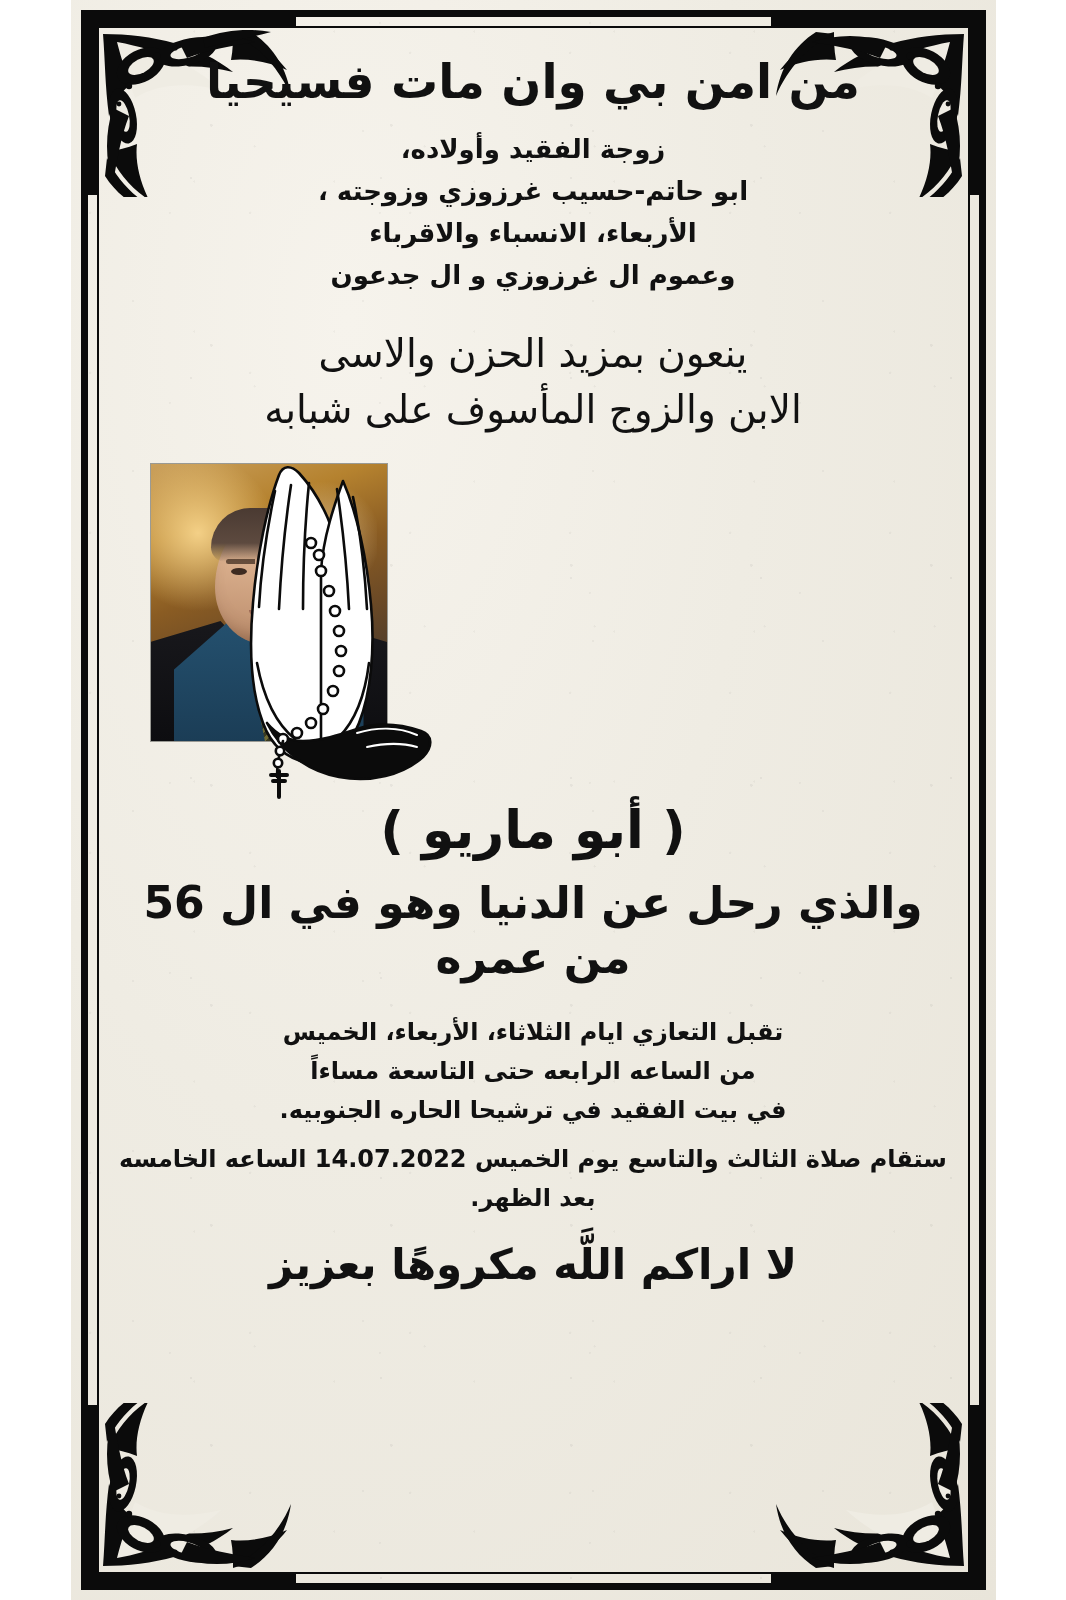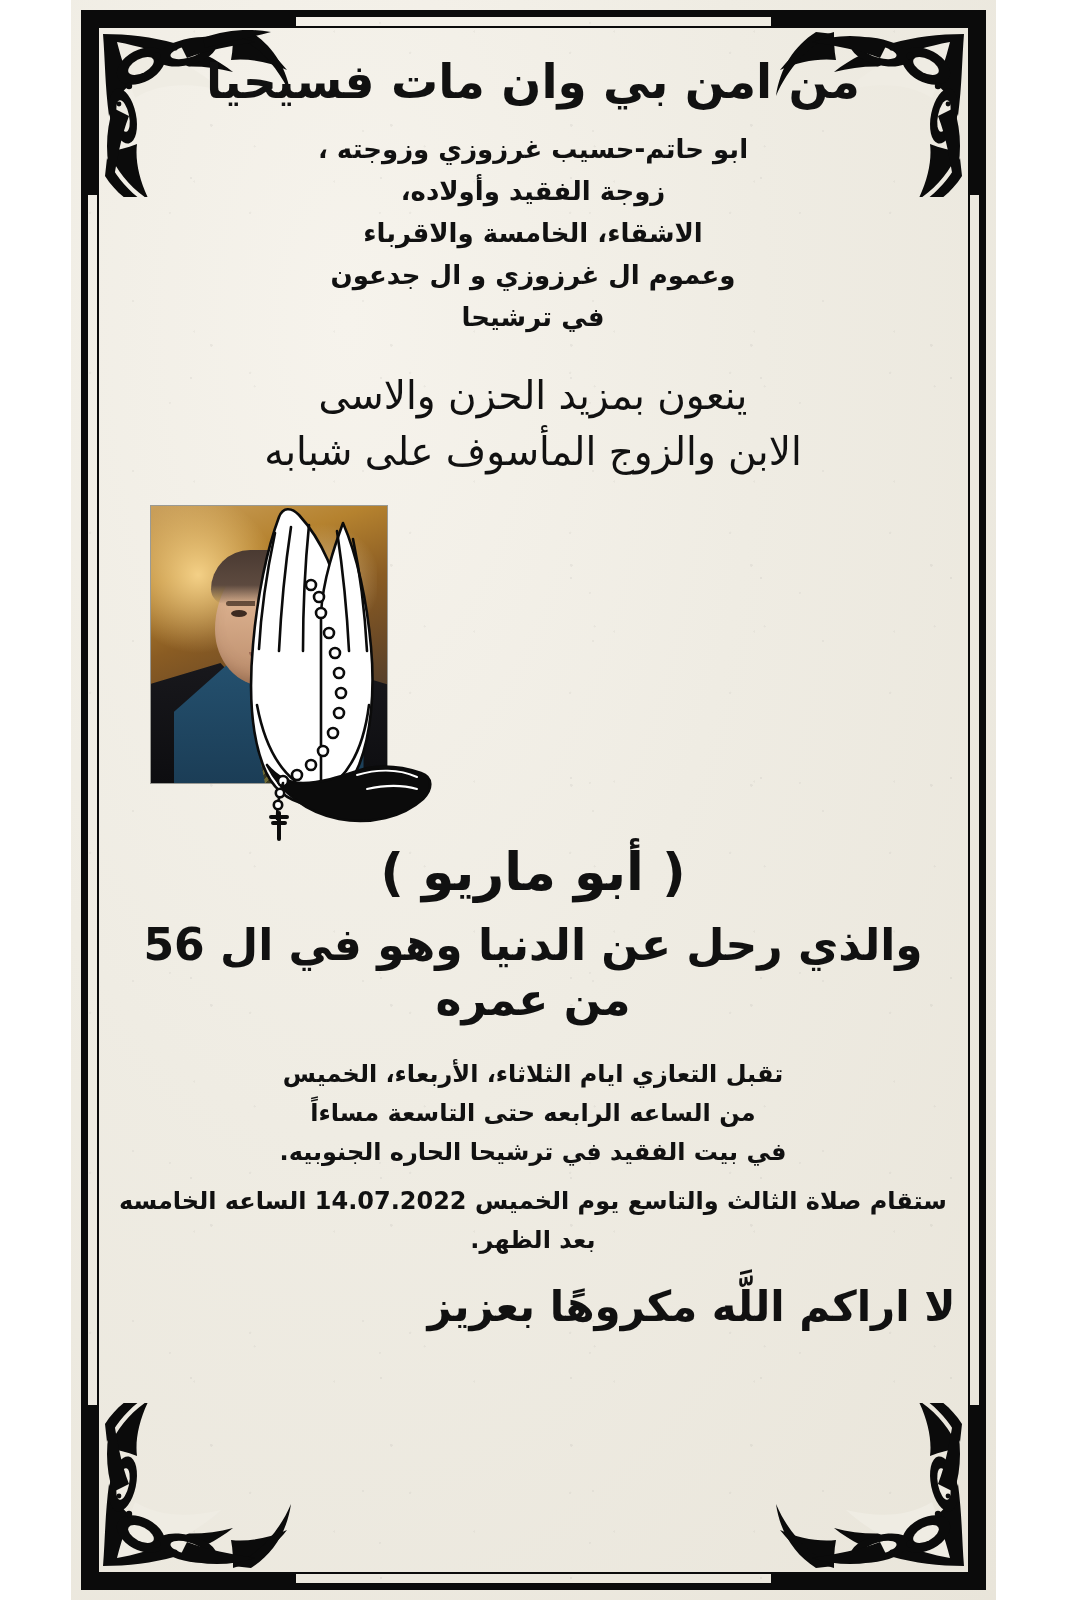--- a/index.html
+++ b/index.html
@@ -254,21 +254,20 @@
   }
   .details .prayer-line {
     margin-top: 10px;
   }
 
   .closing {
     margin-top: 22px;
     font-weight: bold;
     font-size: 42px;
     direction: rtl;
-    text-align: right;
   }
 </style>
 </head>
 <body>
 
 <div class="poster">
   <div class="paper-noise"></div>
   <div class="frame-outer"></div>
   <div class="frame-inner"></div>
 
@@ -373,25 +372,24 @@
         <circle cx="36" cy="92" r="2.4"></circle>
       </g>
     </svg>
   </div>
 
   <div class="content">
 
     <div class="verse">من امن بي وان مات فسيحيا</div>
 
     <div class="mourners">
+      <div>زوجة الفقيد وأولاده،</div>
       <div>ابو حاتم-حسيب غرزوزي وزوجته ،</div>
-      <div>زوجة الفقيد وأولاده،</div>
-      <div>الاشقاء، الخامسة والاقرباء</div>
+      <div>الأربعاء، الانسباء والاقرباء</div>
       <div>وعموم ال غرزوزي و ال جدعون</div>
-      <div>في ترشيحا</div>
     </div>
 
     <div class="announce">
       <div>ينعون بمزيد الحزن والاسى</div>
       <div>الابن والزوج  المأسوف على شبابه</div>
     </div>
 
     <div class="media">
       <div class="portrait">
         <div class="bg"></div>

